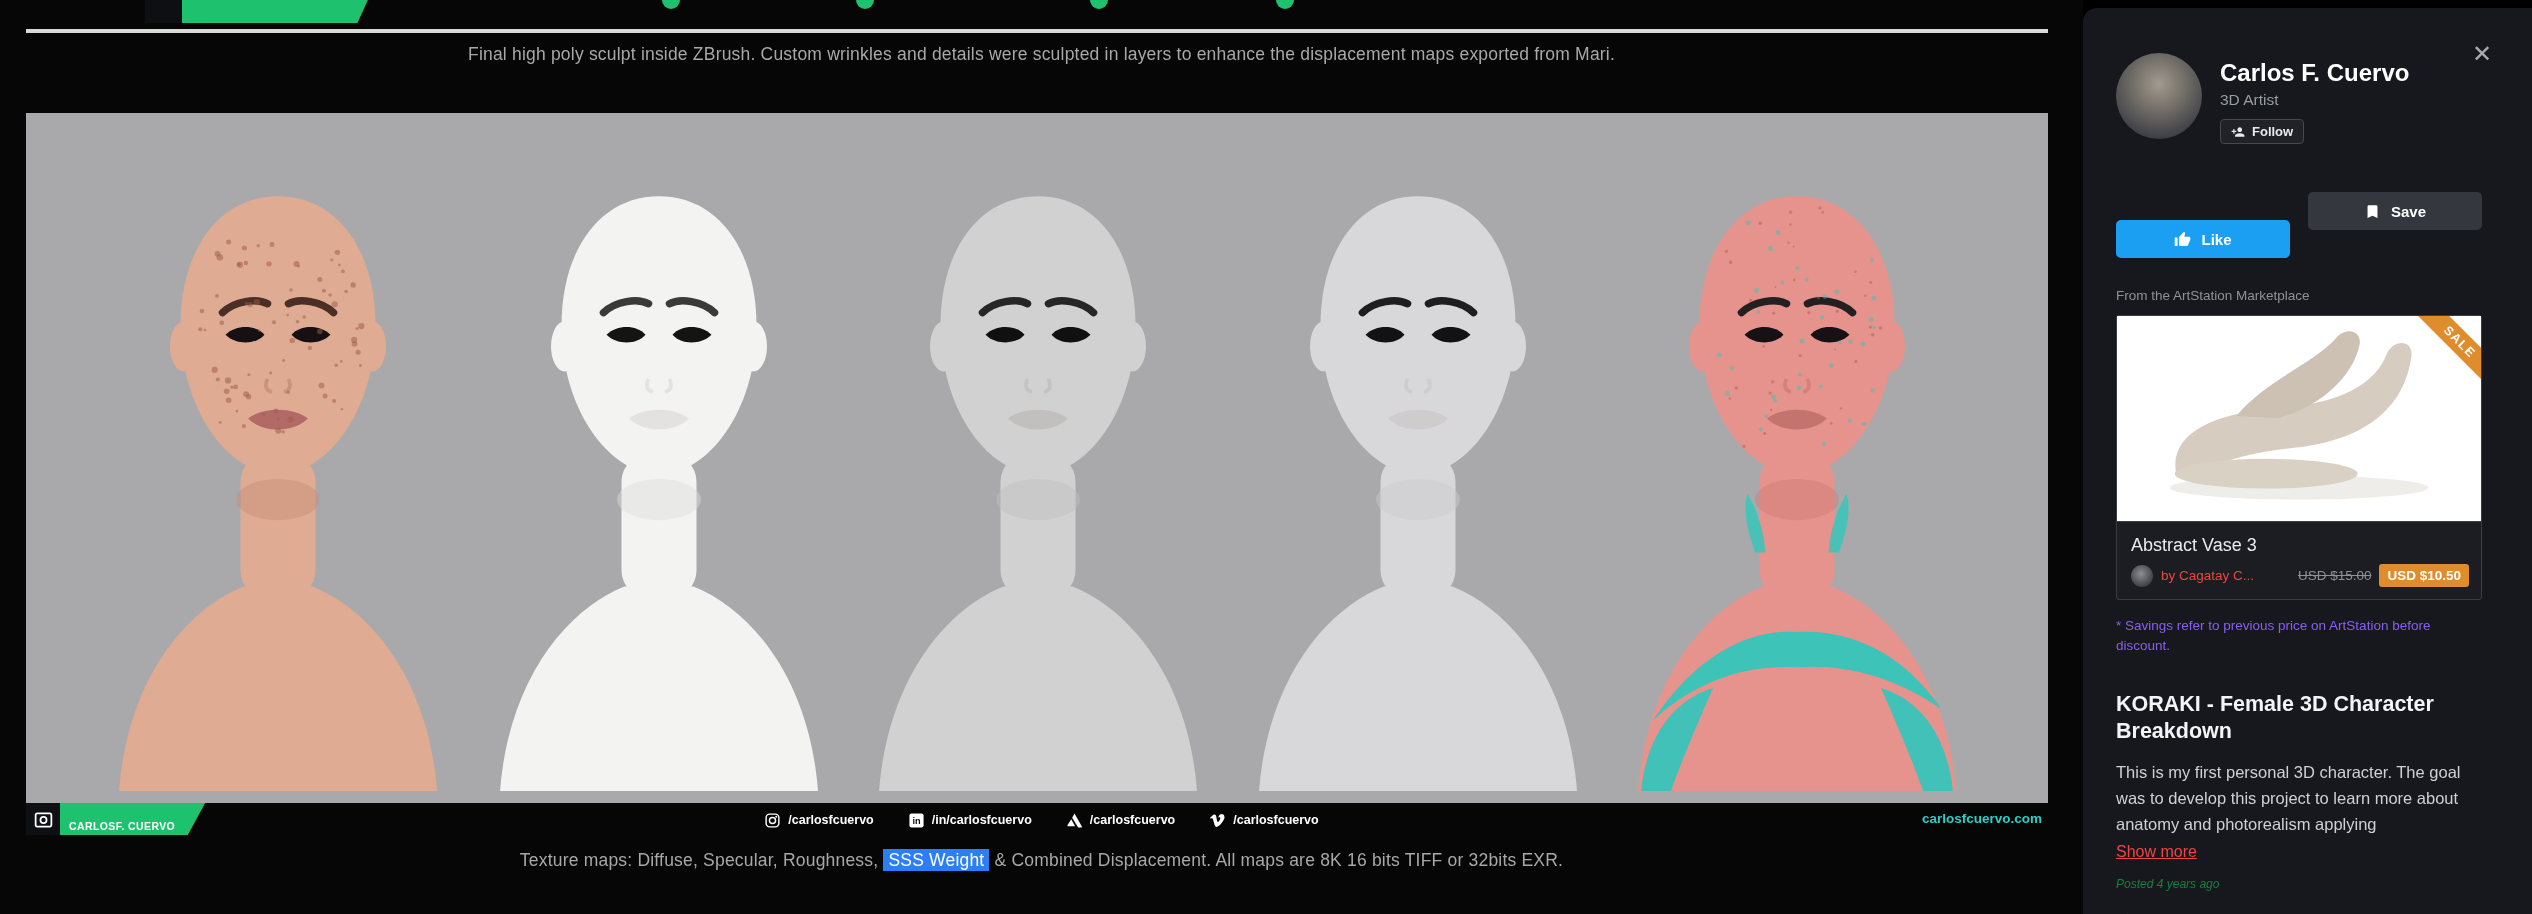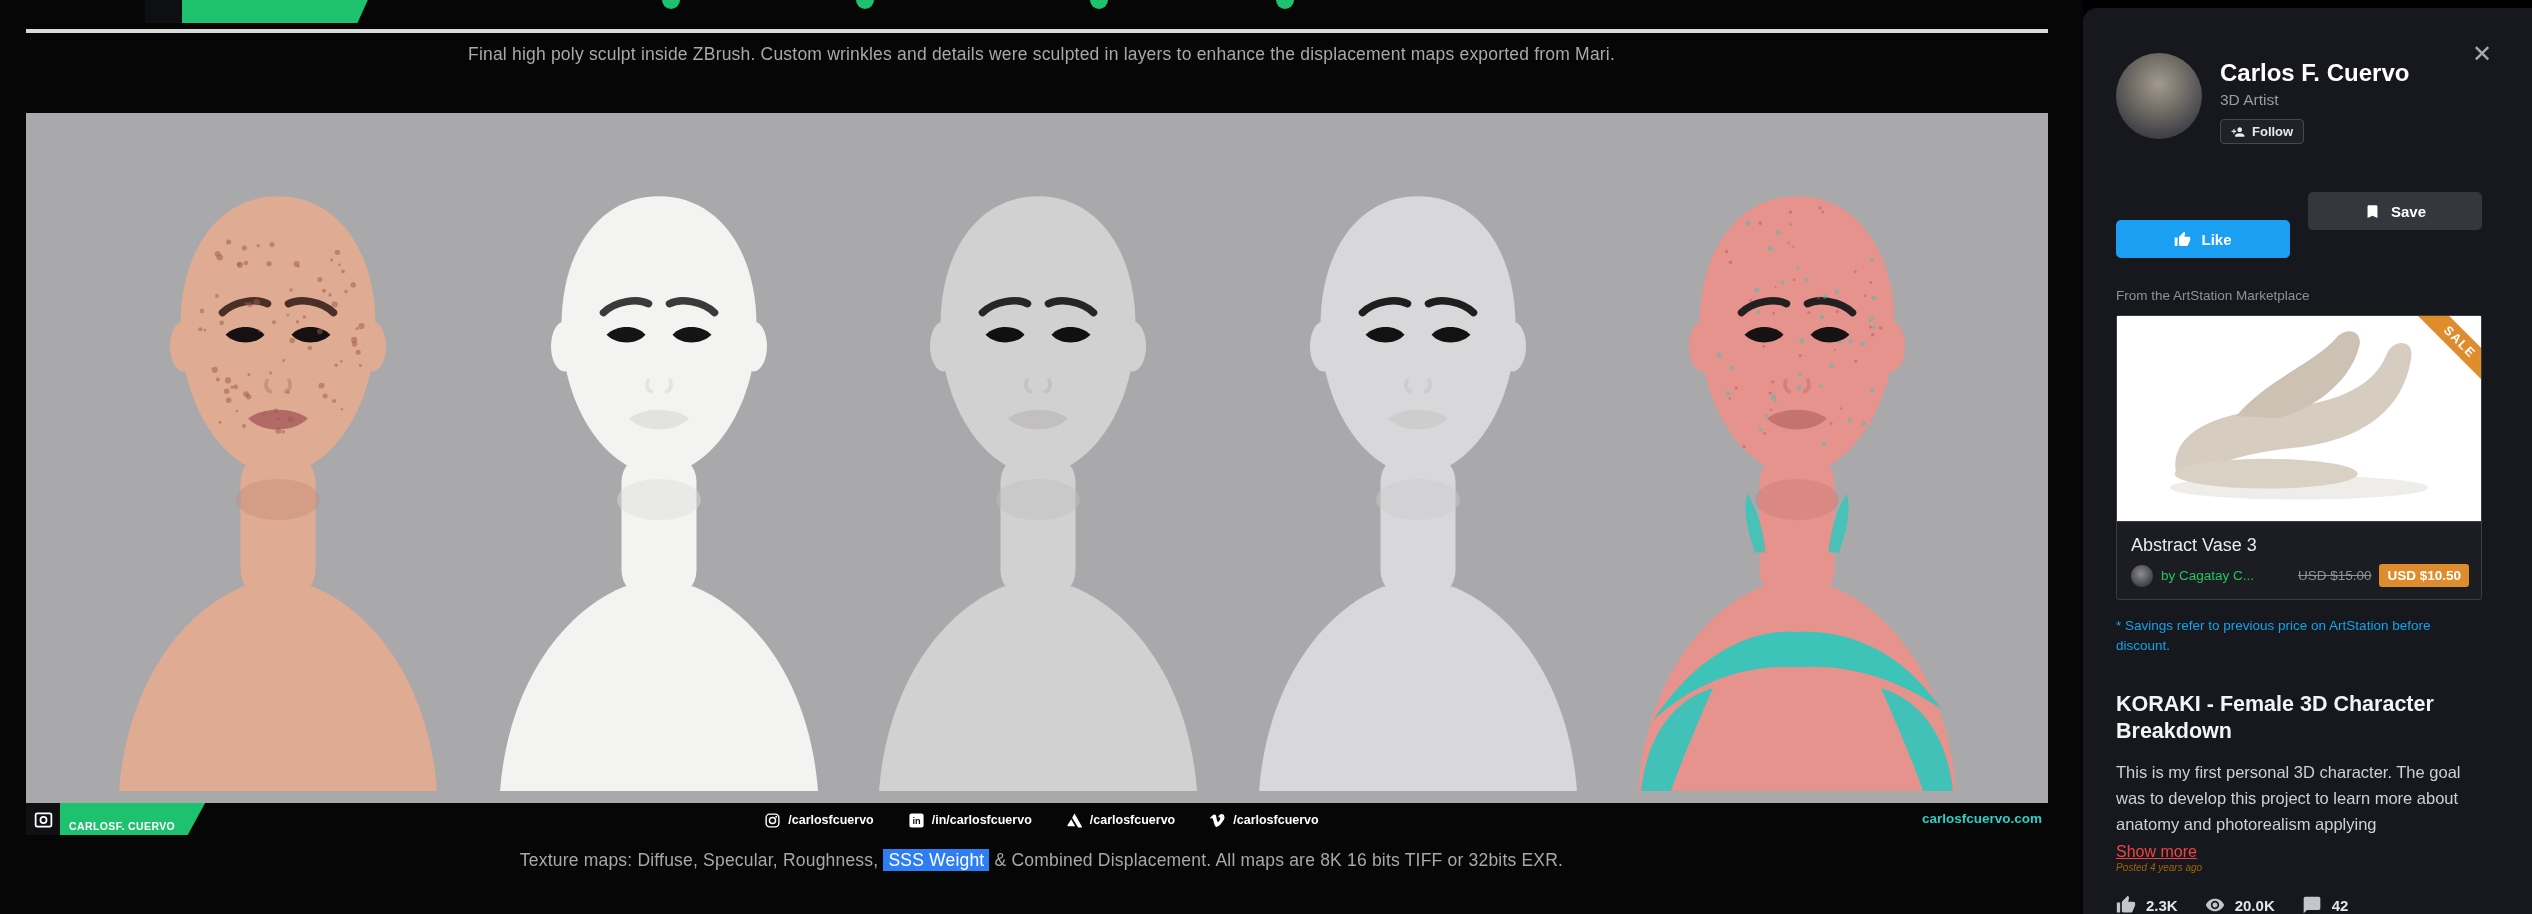--- a/index.html
+++ b/index.html
@@ -51,29 +51,29 @@
   .actions svg{width:17px;height:17px;fill:#fff;}
 
   .mp-label{margin-top:30px;font-size:13.5px;color:#8e9298;}
   .mp-card{margin-top:12px;width:366px;border:1px solid #3a3d44;border-radius:3px;background:#1b1d22;box-sizing:border-box;cursor:pointer;}
   .mp-img{position:relative;height:205px;background:#fff;overflow:hidden;border-bottom:1px solid #3a3d44;}
   .mp-img > svg{width:100%;height:100%;display:block;}
   .sale{position:absolute;top:15px;right:-36px;transform:rotate(45deg);background:var(--sale_orange);color:#fff;font-size:12.5px;font-weight:bold;letter-spacing:1.5px;padding:4px 38px;}
   .mp-title{padding:13px 14px 6px;font-size:18px;color:#e9ebee;}
   .mp-meta{display:flex;align-items:center;gap:8px;padding:2px 12px 12px 14px;}
   .mp-avatar{width:22px;height:22px;border-radius:50%;flex:none;background:radial-gradient(circle at 45% 40%,#8d8d92,#3f4046 72%);}
-  .mp-by{font-size:13.5px;color:#22c55e;white-space:nowrap;}
+  .mp-by{font-size:13.5px;color:#ef4444;white-space:nowrap;}
   .mp-old{margin-left:auto;font-size:13.5px;color:#8e9298;text-decoration:line-through;white-space:nowrap;}
   .mp-new{background:var(--sale_orange);color:#fff;font-size:13.5px;font-weight:bold;padding:4px 8px;border-radius:3px;white-space:nowrap;}
 
-  .mp-note{margin-top:16px;font-size:13.5px;color:#0ea5e9;line-height:1.5;width:366px;}
+  .mp-note{margin-top:16px;font-size:13.5px;color:#8b5cf6;line-height:1.5;width:366px;}
   .pr-title{margin:34px 0 0;font-size:21.5px;line-height:1.3;color:#f3f4f6;font-weight:bold;width:366px;}
   .pr-desc{margin:14px 0 0;font-size:16.5px;line-height:1.55;color:#cdd0d5;width:366px;}
   .show-more{display:inline-block;margin-top:6px;font-size:16px;color:#ef4444;text-decoration:underline;cursor:pointer;}
-  .posted{margin-top:1px;font-size:10px;font-style:italic;color:#a16207;}
+  .posted{margin-top:16px;font-size:12px;font-style:italic;color:#15803d;}
   .stats{display:flex;gap:27px;margin-top:22px;align-items:center;}
   .stat{display:flex;align-items:center;gap:10px;color:#e3e5e9;font-size:15px;font-weight:600;}
   .stat svg{width:20px;height:20px;fill:#c3c6cb;display:block;}
 </style>
 </head>
 <body>
 
 <div id="app">
 
   <div id="viewer">

